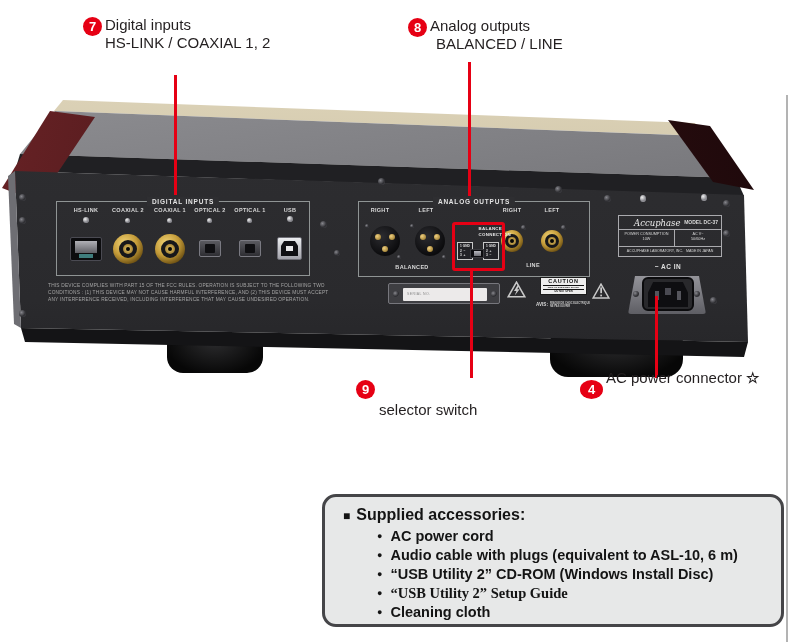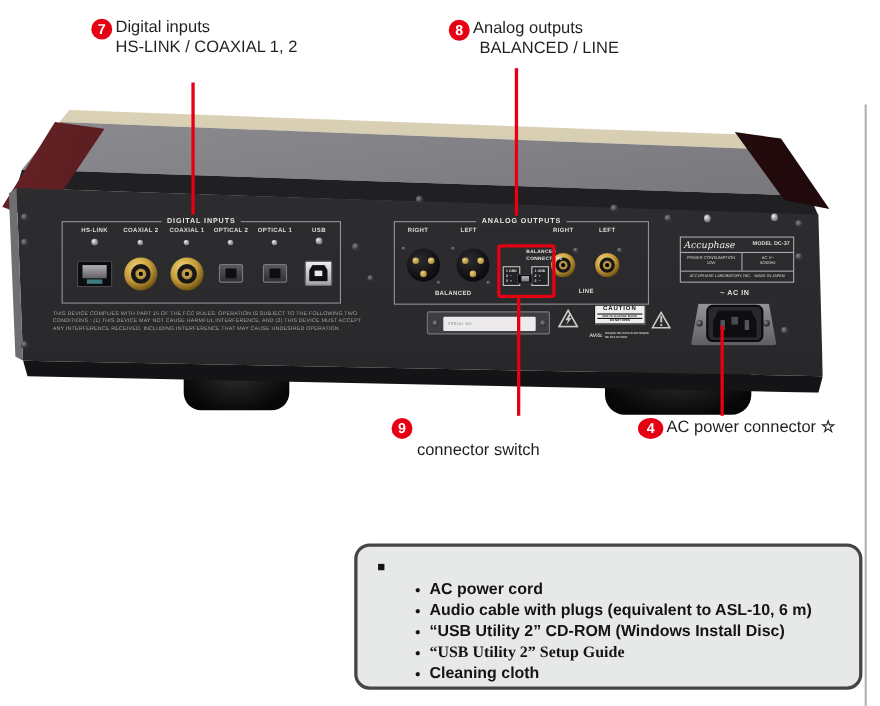--- a/index.html
+++ b/index.html
@@ -192,21 +192,21 @@
   <div style="left:536px;top:302px;display:flex;gap:2px;z-index:4;">
     <span style="position:static;font:bold 4.6px/5px 'Liberation Sans',sans-serif;color:#d6d6d6;">AVIS:</span>
     <span style="position:static;">
       <div style="position:static;font:bold 2.6px/3.4px 'Liberation Sans',sans-serif;color:#c6c6c6;">RISQUE DE CHOC ELECTRIQUE</div>
       <div style="position:static;font:bold 2.6px/3.4px 'Liberation Sans',sans-serif;color:#c6c6c6;">NE PAS OUVRIR</div>
     </span>
   </div>
 
   <div style="left:618px;top:215px;width:104px;height:42px;border:1px solid #aaaaae;z-index:4;color:#d6d6d6;">
     <div style="position:static;display:flex;align-items:center;height:14px;border-bottom:1px solid #aaaaae;padding:0 3px;">
-      <span style="position:static;font:italic 8.5px/10px 'DejaVu Serif',serif;color:#ececec;">Accuphase</span>
+      <span style="position:static;font:italic 8.5px/10px 'DejaVu Serif',serif;color:#ececec;margin-left:12px;">Accuphase</span>
       <span style="position:static;margin-left:auto;font:bold 5px/7px 'Liberation Sans',sans-serif;">MODEL DC-37</span>
     </div>
     <div style="position:static;display:flex;height:17px;border-bottom:1px solid #aaaaae;text-align:center;">
       <span style="position:static;width:56px;border-right:1px solid #aaaaae;font:3.8px/5px 'Liberation Sans',sans-serif;padding-top:2px;">
         <div style="position:static;">POWER CONSUMPTION</div>
         <div style="position:static;">10W</div>
       </span>
       <span style="position:static;flex:1;font:3.8px/5px 'Liberation Sans',sans-serif;padding-top:2px;">
         <div style="position:static;">AC   V~</div>
         <div style="position:static;">50/60Hz</div>
@@ -255,31 +255,32 @@
 
   <div class="cnum" style="left:83px;top:17px;">7</div>
   <div class="ctext" style="left:105px;top:16px;">Digital inputs</div>
   <div class="ctext" style="left:105px;top:34px;">HS-LINK / COAXIAL 1, 2</div>
 
   <div class="cnum" style="left:408px;top:18px;">8</div>
   <div class="ctext" style="left:430px;top:17px;">Analog outputs</div>
   <div class="ctext" style="left:436px;top:35px;">BALANCED / LINE</div>
 
   <div class="cnum" style="left:356px;top:380px;">9</div>
-  <div class="ctext" style="left:379px;top:401px;">connector switch</div>
+  <div class="ctext" style="left:379px;top:401px;">selector switch</div>
 
   <div class="cnum" style="left:580px;top:380px;width:23px;border-radius:50%;">4</div>
-  <div class="ctext" style="left:606px;top:380px;">
+  <div class="ctext" style="left:606px;top:369px;">
     <span style="position:static;">AC power connector</span>
     <span style="position:static;font-weight:bold;">☆</span>
   </div>
 
   <div class="accbox">
     <div style="left:18px;top:9px;display:flex;gap:6px;align-items:baseline;">
       <span class="acctitle" style="position:static;font-size:12px;">■</span>
+      <span class="acctitle" style="position:static;">Supplied accessories:</span>
     </div>
     <div style="left:52px;top:31px;display:flex;gap:8px;">
       <span class="accbullet" style="position:static;">●</span>
       <span class="accitem" style="position:static;">AC power cord</span>
     </div>
     <div style="left:52px;top:50px;display:flex;gap:8px;">
       <span class="accbullet" style="position:static;">●</span>
       <span class="accitem" style="position:static;">Audio cable with plugs (equivalent to ASL-10, 6 m)</span>
     </div>
     <div style="left:52px;top:69px;display:flex;gap:8px;">

